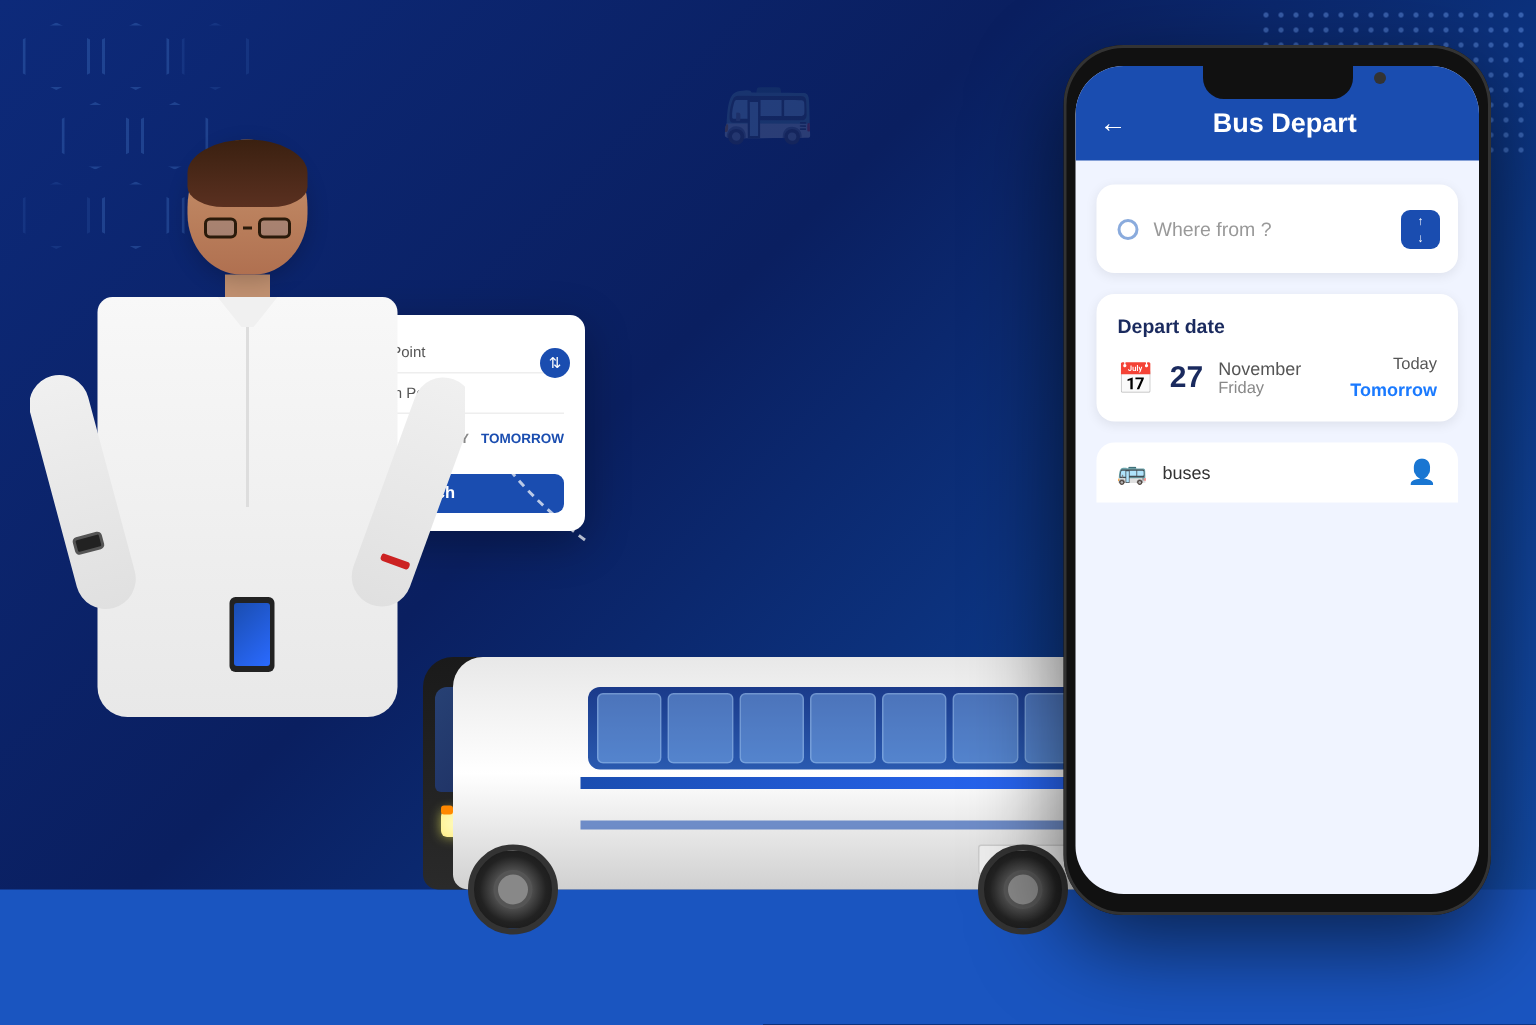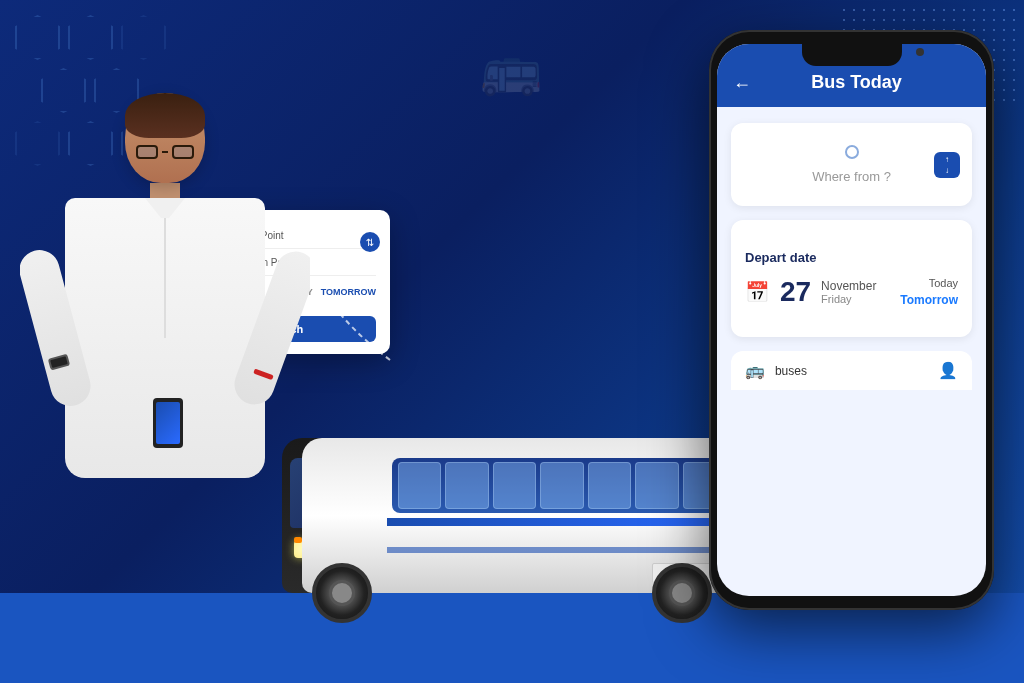--- a/index.html
+++ b/index.html
@@ -206,21 +206,20 @@
       padding: 14px 14px;
       margin-bottom: 14px;
       box-shadow: 0 2px 8px rgba(0,0,0,0.08);
       position: relative;
     }
     .route-field {
       display: flex;
       align-items: center;
       gap: 10px;
       padding: 8px 0;
-      flex-direction: column;
     }
     .route-circle {
       width: 14px;
       height: 14px;
       border: 2px solid #8aabdd;
       border-radius: 50%;
       flex-shrink: 0;
     }
     .route-placeholder {
       font-size: 13px;
@@ -242,21 +241,21 @@
       gap: 2px;
       cursor: pointer;
       color: white;
       font-size: 10px;
     }
 
     
     .depart-section {
       background: white;
       border-radius: 12px;
-      padding: 30px 14px;
+      padding: 14px 14px;
       margin-bottom: 14px;
       box-shadow: 0 2px 8px rgba(0,0,0,0.08);
     }
     .depart-label {
       font-size: 13px;
       font-weight: bold;
       color: #1a2a5e;
       margin-bottom: 12px;
     }
     .depart-date-row {
@@ -267,21 +266,21 @@
     .date-left {
       display: flex;
       align-items: center;
       gap: 10px;
     }
     .cal-icon {
       font-size: 20px;
       color: #1a4db0;
     }
     .date-num {
-      font-size: 28px;
+      font-size: 20px;
       font-weight: bold;
       color: #1a2a5e;
       line-height: 1;
     }
     .date-info {
       display: flex;
       flex-direction: column;
     }
     .date-month {
       font-size: 12px;
@@ -781,21 +780,21 @@
 
   <div class="phone-mockup">
     <div class="phone-notch"></div>
     <div class="phone-speaker"></div>
     <div class="phone-camera"></div>
 
     <div class="phone-screen">
 
       <div class="app-header">
         <button class="app-back-btn">←</button>
-        <div class="app-title">Bus Today</div>
+        <div class="app-title">Bus Depart</div>
       </div>
 
       <div class="app-content">
 
         
         <div class="route-card">
           <div class="route-field">
             <div class="route-circle"></div>
             <span class="route-placeholder">Where from ?</span>
           </div>

